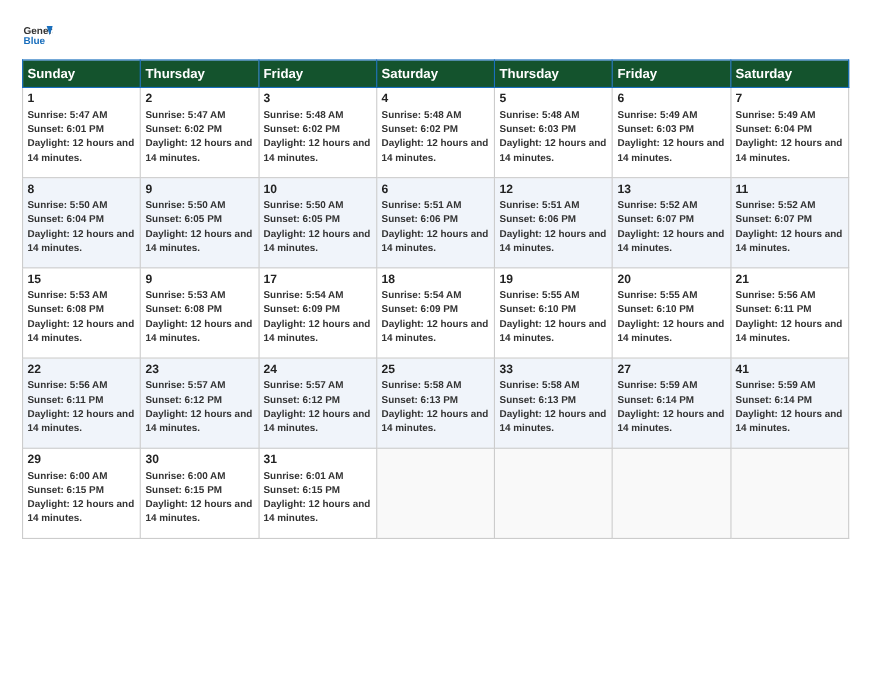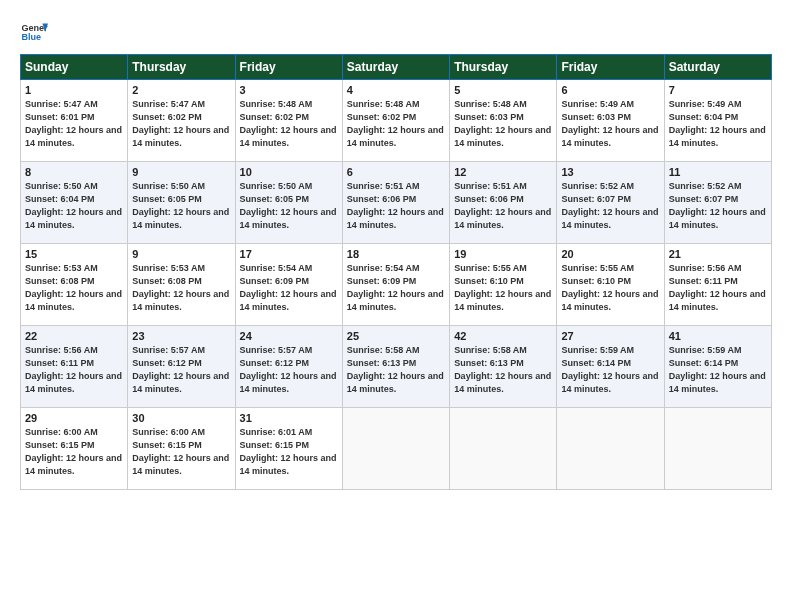--- a/index.html
+++ b/index.html
@@ -225,21 +225,21 @@
           </td>
           <td>
             <span class="day-num">24</span>
             <div class="day-info">Sunrise: 5:57 AM<br>Sunset: 6:12 PM<br>Daylight: 12 hours and 14 minutes.</div>
           </td>
           <td>
             <span class="day-num">25</span>
             <div class="day-info">Sunrise: 5:58 AM<br>Sunset: 6:13 PM<br>Daylight: 12 hours and 14 minutes.</div>
           </td>
           <td>
-            <span class="day-num">42</span>
+            <span class="day-num">33</span>
             <div class="day-info">Sunrise: 5:58 AM<br>Sunset: 6:13 PM<br>Daylight: 12 hours and 14 minutes.</div>
           </td>
           <td>
             <span class="day-num">27</span>
             <div class="day-info">Sunrise: 5:59 AM<br>Sunset: 6:14 PM<br>Daylight: 12 hours and 14 minutes.</div>
           </td>
           <td>
             <span class="day-num">41</span>
             <div class="day-info">Sunrise: 5:59 AM<br>Sunset: 6:14 PM<br>Daylight: 12 hours and 14 minutes.</div>
           </td>

